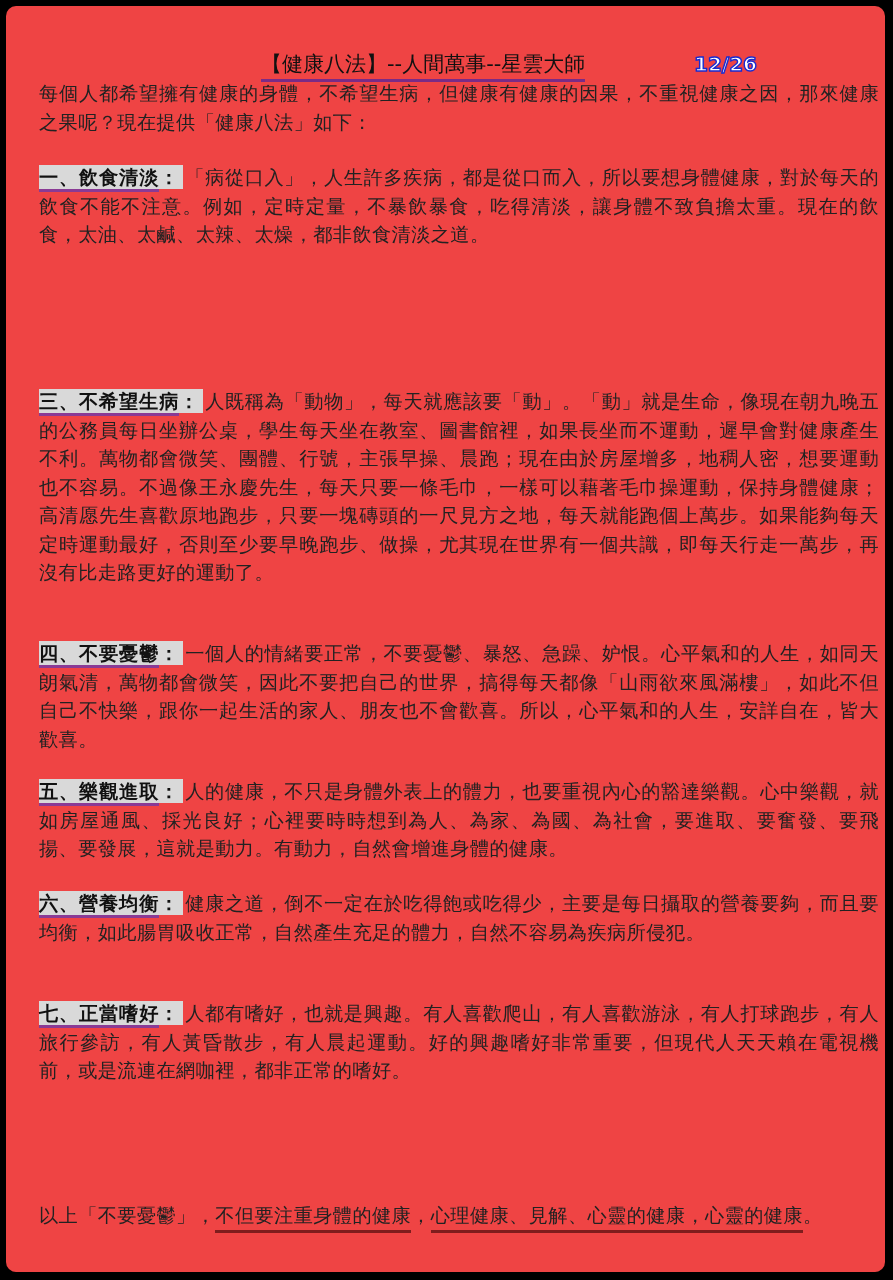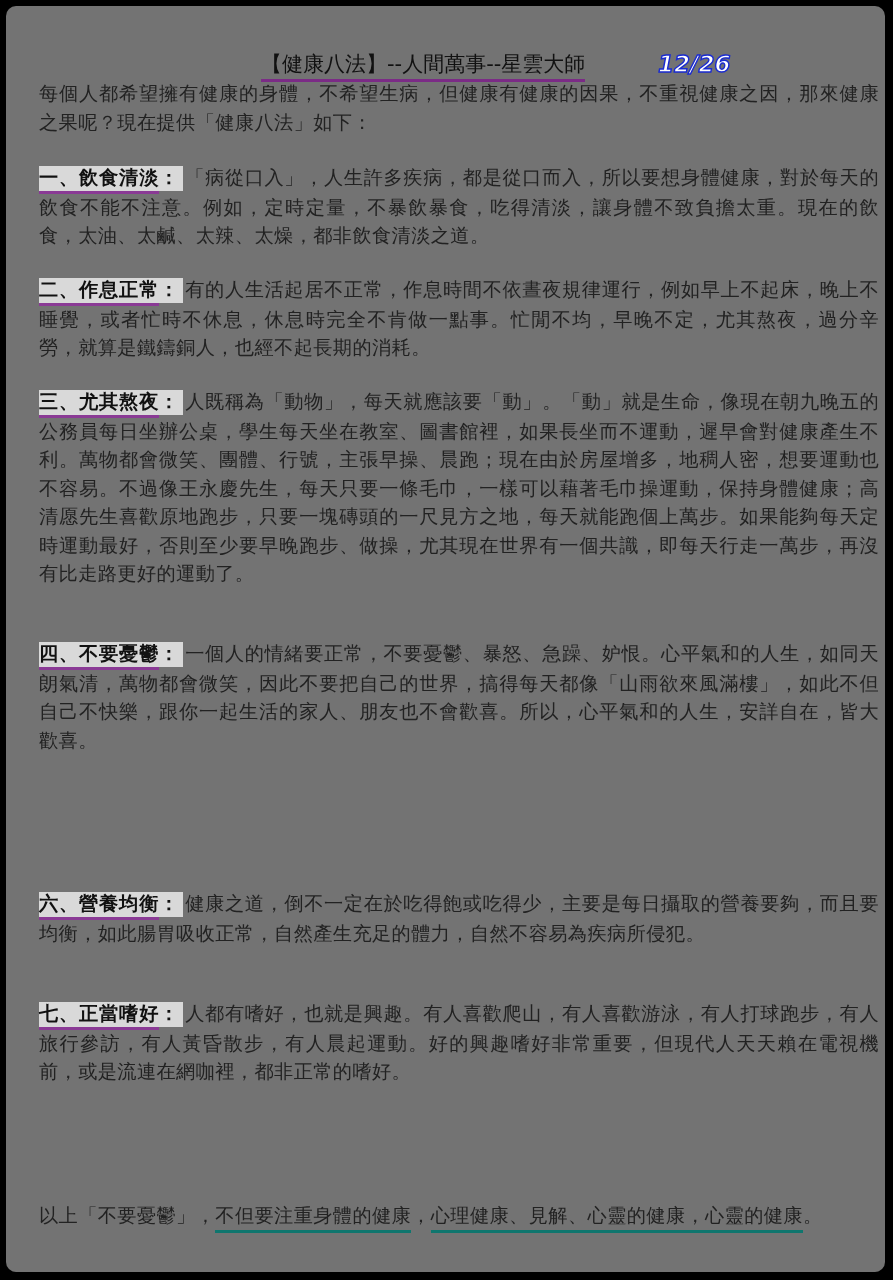--- a/index.html
+++ b/index.html
@@ -3,82 +3,82 @@
 <meta charset="utf-8">
 <style>
   html, body { margin:0; padding:0; }
   body {
     width:893px; height:1280px; background:#000;
     position:relative; overflow:hidden;
     font-family:"DejaVu Serif", "Liberation Serif", serif;
   }
   .page {
     position:absolute; left:6px; top:6px; width:879px; height:1266px;
-    background:#737373; border-radius:10px;
+    background:#ef4444; border-radius:10px;
   }
   .title-row {
     position:absolute; top:44px; left:0; width:100%; height:36px;
   }
   .title {
     position:absolute; left:255px; top:0;
     font-family:"DejaVu Sans", "Liberation Sans", sans-serif;
     font-size:21px; color:#111; letter-spacing:0px; white-space:nowrap;
     border-bottom:3px solid #7b2b86; padding-bottom:1px; line-height:28px;
   }
   .date-badge {
-    position:absolute; left:652px; top:2px;
+    position:absolute; left:688px; top:2px;
     font-family:"DejaVu Sans", "Liberation Sans", sans-serif;
-    font-weight:bold; font-size:23px; color:#fff; font-style:italic;
+    font-weight:bold; font-size:20px; color:#fff; 
     -webkit-text-stroke:1.4px #1a2bd0; line-height:24px;
     text-shadow:0 0 1px #1a2bd0;
   }
   .p {
     position:absolute; left:33px; width:840px;
     font-size:19.2px; line-height:28.5px; color:#222;
     text-align:justify; letter-spacing:0.4px;
   }
   .head {
-    font-family:Liberation Mono, monospace;
+    font-family:Liberation Sans, sans-serif;
     font-weight:bold; color:#111; background:#d9d9d9;
     padding:2px 4px 1px 0px; margin-right:2px; position:relative;
     letter-spacing:0.6px;
   }
   .head .ul {
     border-bottom:3px solid #8a3a95; padding-bottom:1px;
   }
-  .u { border-bottom:3px solid #0f766e; padding-bottom:3px; }
+  .u { border-bottom:3px solid #7f1d1d; padding-bottom:3px; }
 </style>
 </head>
 <body>
 
 <div class="page">
 
   <div class="title-row">
     <span class="title">【健康八法】--人間萬事--星雲大師</span>
     <span class="date-badge">12/26</span>
   </div>
 
   <div class="p" style="top:74px;">每個人都希望擁有健康的身體，不希望生病，但健康有健康的因果，不重視健康之因，那來健康之果呢？現在提供「健康八法」如下：</div>
 
   <div class="p" style="top:158px;">
     <span class="head"><span class="ul">一、飲食清淡</span><span>：</span></span><span>「病從口入」，人生許多疾病，都是從口而入，所以要想身體健康，對於每天的飲食不能不注意。例如，定時定量，不暴飲暴食，吃得清淡，讓身體不致負擔太重。現在的飲食，太油、太鹹、太辣、太燥，都非飲食清淡之道。</span>
   </div>
 
-  <div class="p" style="top:270px;">
-    <span class="head"><span class="ul">二、作息正常</span><span>：</span></span><span>有的人生活起居不正常，作息時間不依晝夜規律運行，例如早上不起床，晚上不睡覺，或者忙時不休息，休息時完全不肯做一點事。忙閒不均，早晚不定，尤其熬夜，過分辛勞，就算是鐵鑄銅人，也經不起長期的消耗。</span>
-  </div>
 
   <div class="p" style="top:382px;">
-    <span class="head"><span class="ul">三、尤其熬夜</span><span>：</span></span><span>人既稱為「動物」，每天就應該要「動」。「動」就是生命，像現在朝九晚五的公務員每日坐辦公桌，學生每天坐在教室、圖書館裡，如果長坐而不運動，遲早會對健康產生不利。萬物都會微笑、團體、行號，主張早操、晨跑；現在由於房屋增多，地稠人密，想要運動也不容易。不過像王永慶先生，每天只要一條毛巾，一樣可以藉著毛巾操運動，保持身體健康；高清愿先生喜歡原地跑步，只要一塊磚頭的一尺見方之地，每天就能跑個上萬步。如果能夠每天定時運動最好，否則至少要早晚跑步、做操，尤其現在世界有一個共識，即每天行走一萬步，再沒有比走路更好的運動了。</span>
+    <span class="head"><span class="ul">三、不希望生病</span><span>：</span></span><span>人既稱為「動物」，每天就應該要「動」。「動」就是生命，像現在朝九晚五的公務員每日坐辦公桌，學生每天坐在教室、圖書館裡，如果長坐而不運動，遲早會對健康產生不利。萬物都會微笑、團體、行號，主張早操、晨跑；現在由於房屋增多，地稠人密，想要運動也不容易。不過像王永慶先生，每天只要一條毛巾，一樣可以藉著毛巾操運動，保持身體健康；高清愿先生喜歡原地跑步，只要一塊磚頭的一尺見方之地，每天就能跑個上萬步。如果能夠每天定時運動最好，否則至少要早晚跑步、做操，尤其現在世界有一個共識，即每天行走一萬步，再沒有比走路更好的運動了。</span>
   </div>
 
   <div class="p" style="top:634px;">
     <span class="head"><span class="ul">四、不要憂鬱</span><span>：</span></span><span>一個人的情緒要正常，不要憂鬱、暴怒、急躁、妒恨。心平氣和的人生，如同天朗氣清，萬物都會微笑，因此不要把自己的世界，搞得每天都像「山雨欲來風滿樓」，如此不但自己不快樂，跟你一起生活的家人、朋友也不會歡喜。所以，心平氣和的人生，安詳自在，皆大歡喜。</span>
   </div>
 
+  <div class="p" style="top:772px;">
+    <span class="head"><span class="ul">五、樂觀進取</span><span>：</span></span><span>人的健康，不只是身體外表上的體力，也要重視內心的豁達樂觀。心中樂觀，就如房屋通風、採光良好；心裡要時時想到為人、為家、為國、為社會，要進取、要奮發、要飛揚、要發展，這就是動力。有動力，自然會增進身體的健康。</span>
+  </div>
 
   <div class="p" style="top:884px;">
     <span class="head"><span class="ul">六、營養均衡</span><span>：</span></span><span>健康之道，倒不一定在於吃得飽或吃得少，主要是每日攝取的營養要夠，而且要均衡，如此腸胃吸收正常，自然產生充足的體力，自然不容易為疾病所侵犯。</span>
   </div>
 
   <div class="p" style="top:994px;">
     <span class="head"><span class="ul">七、正當嗜好</span><span>：</span></span><span>人都有嗜好，也就是興趣。有人喜歡爬山，有人喜歡游泳，有人打球跑步，有人旅行參訪，有人黃昏散步，有人晨起運動。好的興趣嗜好非常重要，但現代人天天賴在電視機前，或是流連在網咖裡，都非正常的嗜好。</span>
   </div>
 
 

